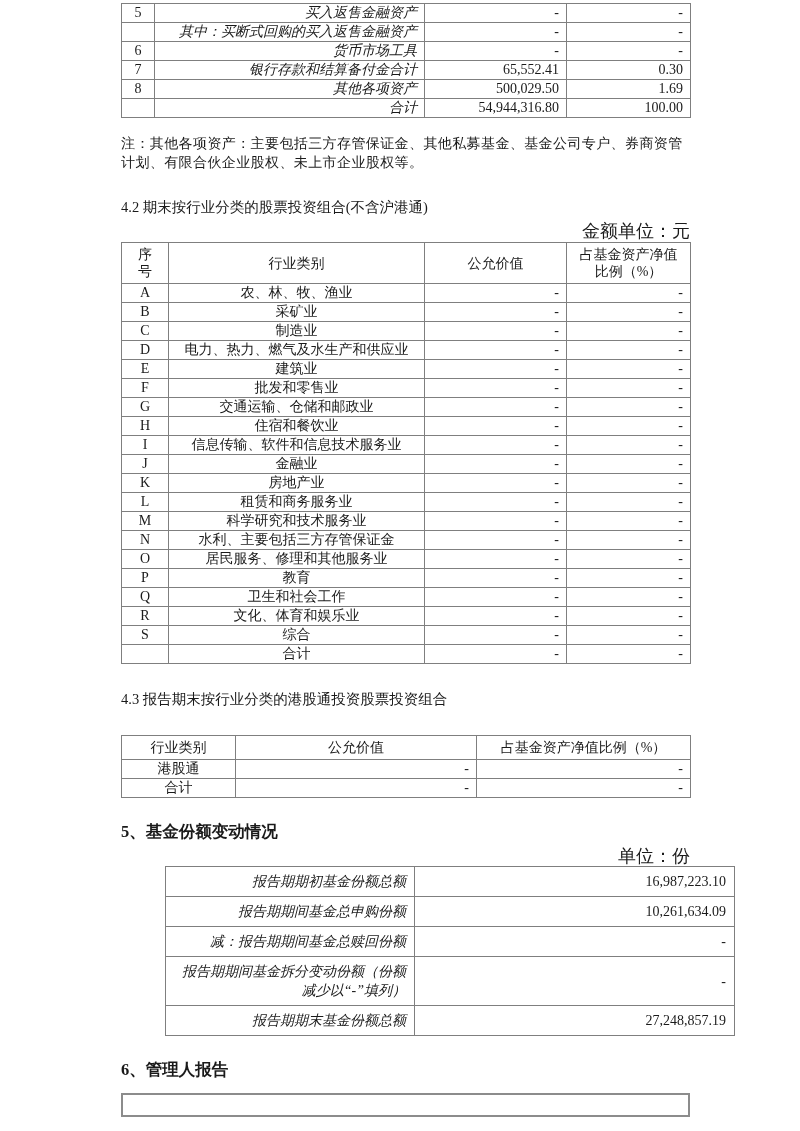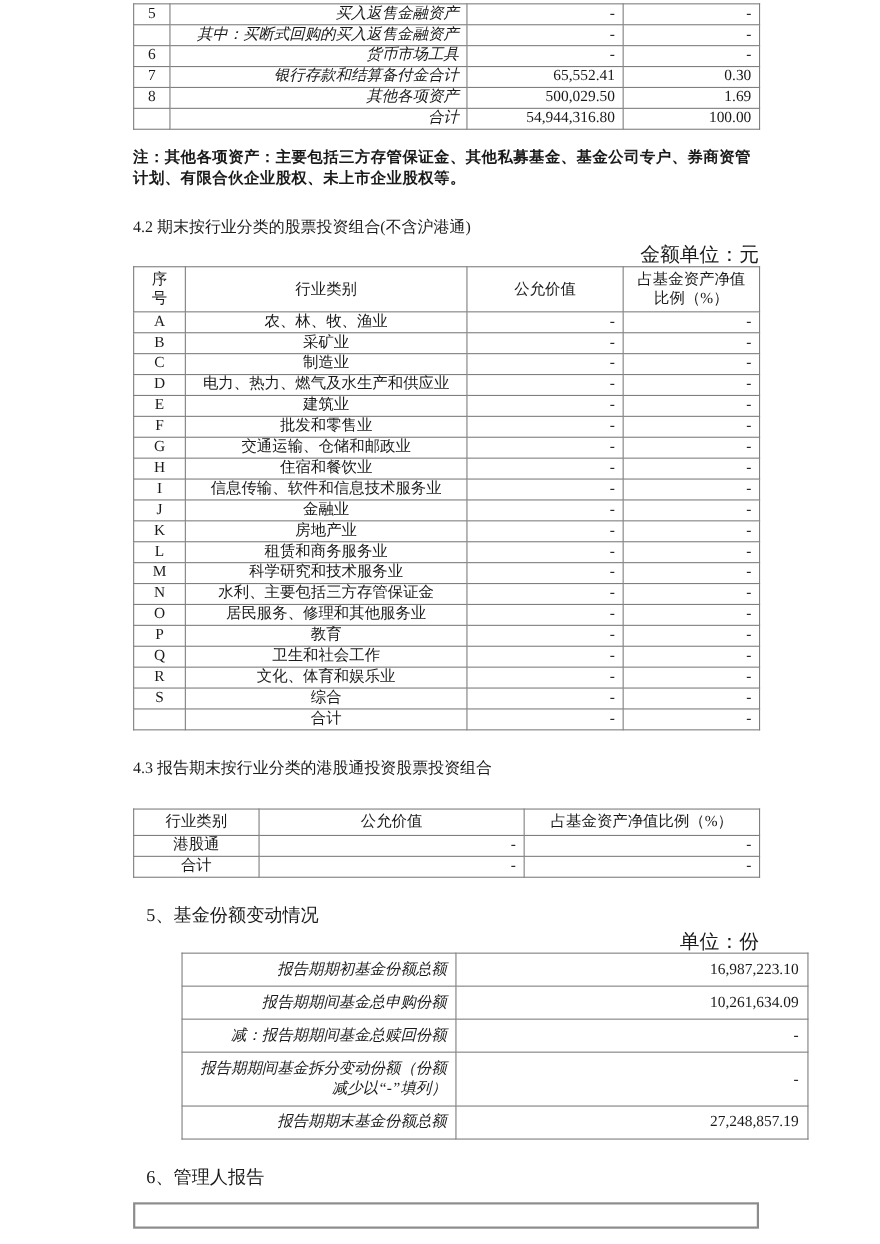--- a/index.html
+++ b/index.html
@@ -12,24 +12,24 @@
   .page{width:569px;padding:3px 0 0 121px;}
 
   table{border-collapse:collapse;table-layout:fixed;width:569px;font-size:14px;}
   td,th{border:1px solid #7f7f7f;overflow:hidden;word-break:break-all;}
   .tight td{height:18px;line-height:18px;padding:0 7px;}
   .tight th{font-weight:normal;line-height:17px;padding:3px 10px;text-align:center;}
   .al-left{text-align:right;font-style:italic;}
   .al-center{text-align:center;}
   .al-right{text-align:right;}
 
-  .note{font-size:14px;line-height:19px;margin:16px 0 0 0;letter-spacing:0.4px;font-weight:bold;}
+  .note{font-size:14px;line-height:19px;margin:16px 0 0 0;letter-spacing:0.4px;}
 
   .h-sub{font-size:14.5px;font-weight:normal;margin:26px 0 0 0;line-height:19px;}
-  .h-main{font-size:16.5px;font-weight:normal;margin:23px 0 0 12px;line-height:21px;}
+  .h-main{font-size:16.5px;font-weight:bold;margin:23px 0 0 0;line-height:21px;}
   .unit{font-size:18px;text-align:right;margin-top:5px;line-height:18px;}
 
   .tbl-assets{margin-top:0;}
   .tbl-industry{margin-top:2px;}
   .tbl-hk{margin-top:26px;}
   .tbl-shares{margin-top:1px;margin-left:44px;}
   .tbl-shares td{line-height:19px;padding:5px 8px;}
 
   .empty-box{
     margin-top:13px;width:565px;height:20px;

